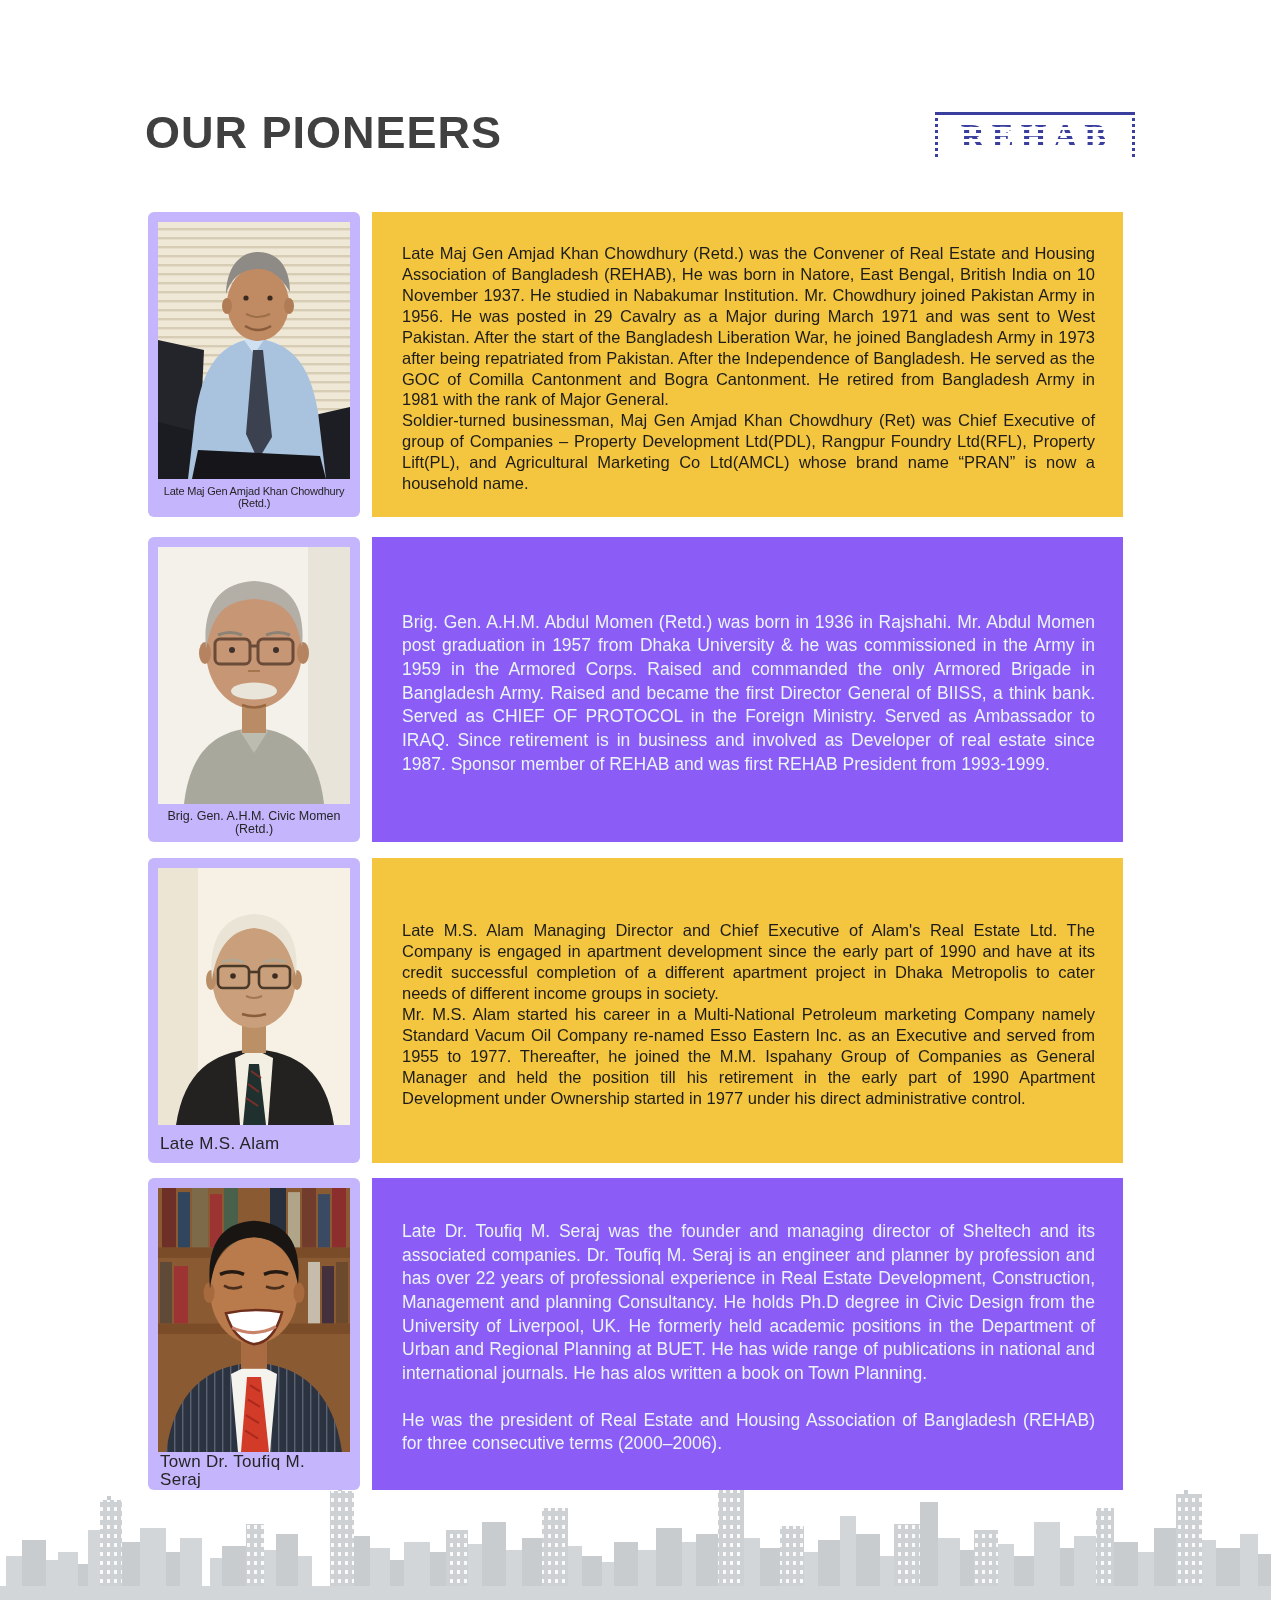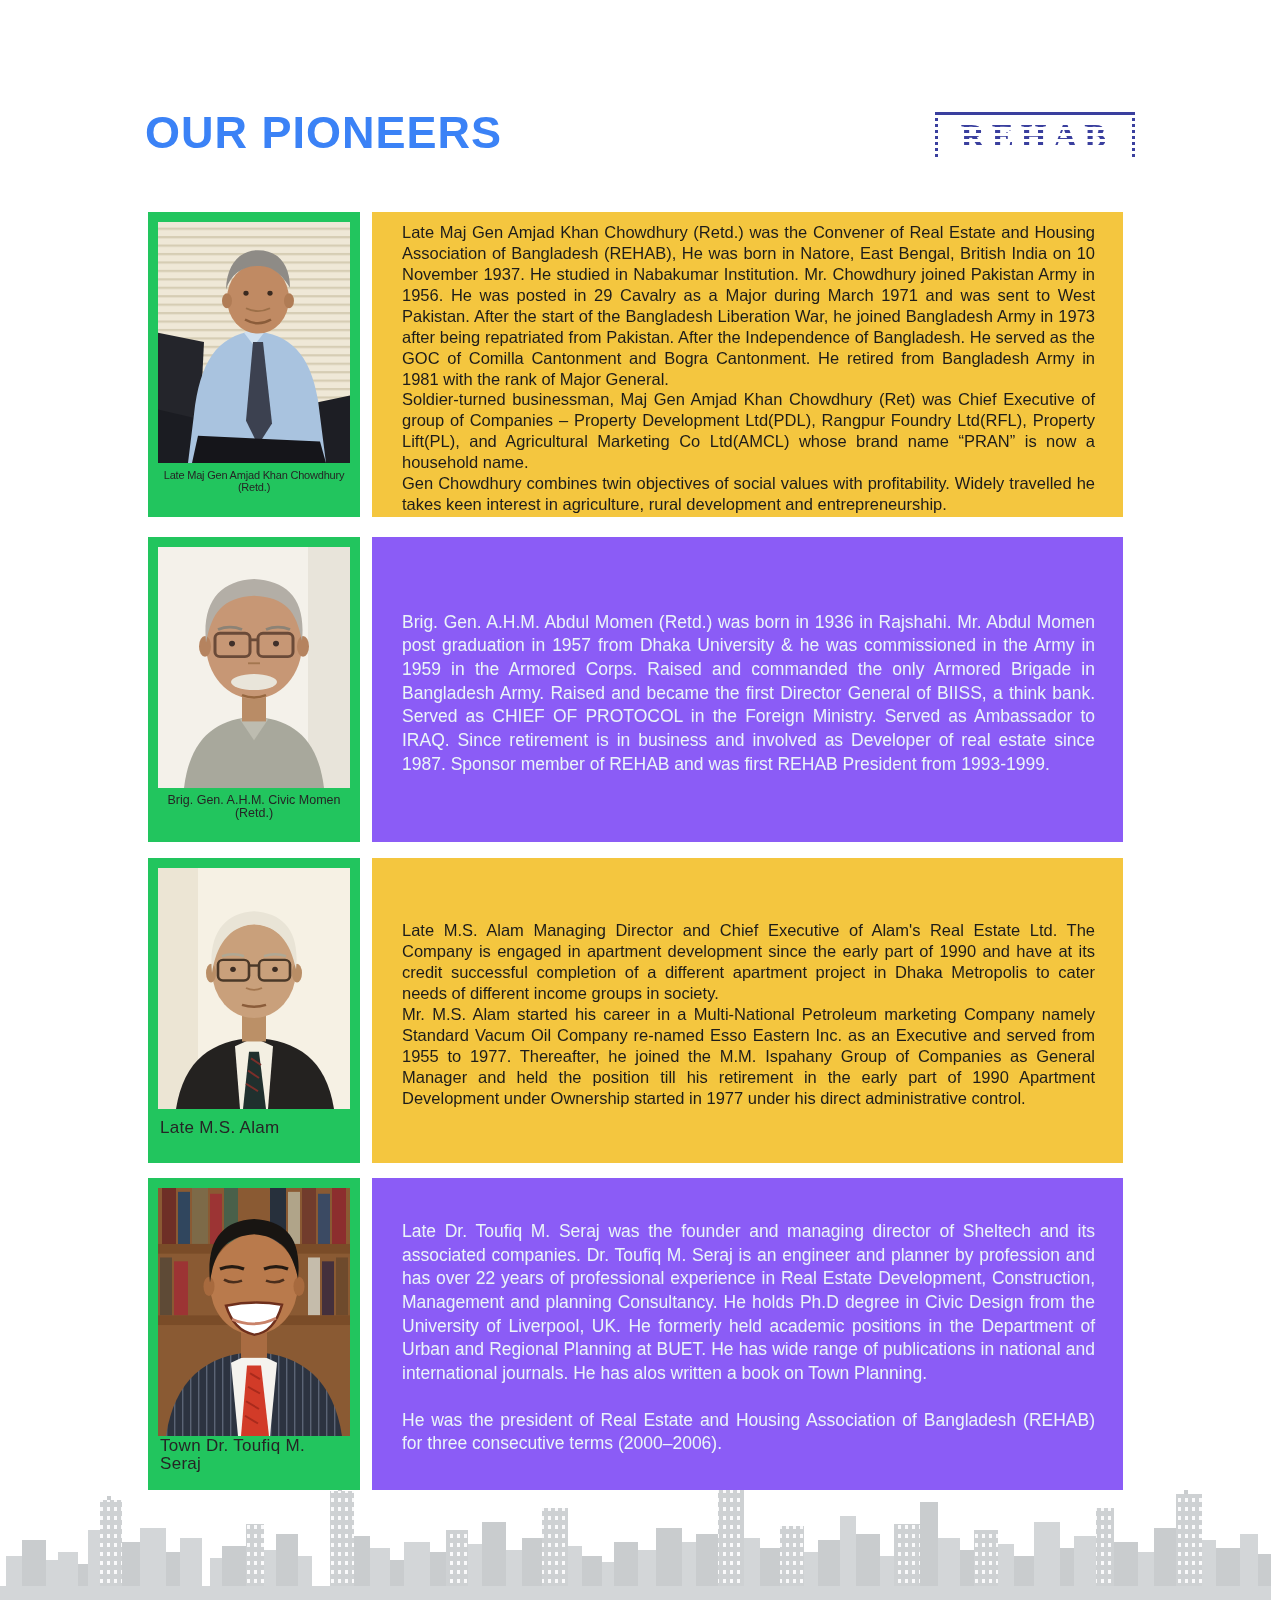--- a/index.html
+++ b/index.html
@@ -1,31 +1,31 @@
 <!DOCTYPE html>
 <html><head>
 <meta charset="utf-8">
 <style>
   html,body{margin:0;padding:0;background:#fff;}
   .page{position:relative;width:1271px;height:1600px;background:#ffffff;overflow:hidden;
         font-family:"Liberation Sans",sans-serif;}
   .title{position:absolute;left:145px;top:110px;margin:0;font-size:45px;line-height:1;
-         font-weight:bold;letter-spacing:1px;color:#3b82f6;}
+         font-weight:bold;letter-spacing:1px;color:#404040;}
   
   .logo{position:absolute;left:935px;top:112px;width:200px;height:48px;border:3px solid #3A3F9E;
         box-sizing:border-box;display:flex;align-items:center;justify-content:center;}
   .logo-text{font-family:"Liberation Serif",serif;font-weight:bold;font-size:33px;line-height:1;
              color:#3A3F9E;letter-spacing:7px;padding-left:4px;}
   .logo::after{content:"";position:absolute;left:-3px;right:-3px;top:-3px;bottom:-3px;
         background:repeating-linear-gradient(to bottom,rgba(255,255,255,0) 0 3px,#ffffff 3px 6px);
         pointer-events:none;}
   
   .row{position:absolute;left:148px;width:975px;display:flex;}
-  .photo-card{flex:0 0 212px;width:212px;background:#22c55e;box-sizing:border-box;
-              padding:10px 10px 16px 10px;margin:0;display:flex;flex-direction:column;}
+  .photo-card{flex:0 0 212px;width:212px;background:#c4b5fd;box-sizing:border-box;
+              padding:10px 10px 0 10px;margin:0;display:flex;flex-direction:column;border-radius:6px;}
   .photo{flex:1;overflow:hidden;}
   .photo svg{display:block;width:100%;height:100%;}
   .cap{height:38px;display:flex;align-items:center;color:#252525;line-height:1.05;}
   .cap-sm{justify-content:center;font-size:11px;letter-spacing:-0.2px;text-align:center;}
   .cap-md{justify-content:center;font-size:12.5px;text-align:center;}
   .cap-lg{justify-content:flex-start;font-size:17px;padding-left:2px;letter-spacing:0.3px;}
   .tblock{flex:1;margin-left:12px;box-sizing:border-box;display:flex;flex-direction:column;
           justify-content:center;text-align:justify;padding:16px 28px 8px 30px;}
   .tblock p{margin:0;}
   .yellow{background:#F4C63F;color:#1d1c1a;font-size:16.5px;line-height:1.27;}
@@ -71,21 +71,20 @@
           <path d="M87,104 Q100,112 113,104" stroke="#8a5c3a" stroke-width="2.5" fill="none"></path>
           <circle cx="88" cy="76" r="2.6" fill="#3a2a20"></circle>
           <circle cx="112" cy="76" r="2.6" fill="#3a2a20"></circle>
         </svg>
       </div>
       <figcaption class="cap cap-sm">Late Maj Gen Amjad Khan Chowdhury (Retd.)</figcaption>
     </figure>
     <div class="tblock yellow">
       <p>Late Maj Gen Amjad Khan Chowdhury (Retd.) was the Convener of Real Estate and Housing Association of Bangladesh (REHAB), He was born in Natore, East Bengal, British India on 10 November 1937. He studied in Nabakumar Institution. Mr. Chowdhury joined Pakistan Army in 1956. He was posted in 29 Cavalry as a Major during March 1971 and was sent to West Pakistan. After the start of the Bangladesh Liberation War, he joined Bangladesh Army in 1973 after being repatriated from Pakistan. After the Independence of Bangladesh. He served as the GOC of Comilla Cantonment and Bogra Cantonment. He retired from Bangladesh Army in 1981 with the rank of Major General.</p>
       <p>Soldier-turned businessman, Maj Gen Amjad Khan Chowdhury (Ret) was Chief Executive of group of Companies – Property Development Ltd(PDL), Rangpur Foundry Ltd(RFL), Property Lift(PL), and Agricultural Marketing Co Ltd(AMCL) whose brand name “PRAN” is now a household name.</p>
-      <p>Gen Chowdhury combines twin objectives of social values with profitability. Widely travelled he takes keen interest in agriculture, rural development and entrepreneurship.</p>
     </div>
   </section>
 
   <section class="row" style="top:537px;height:305px;">
     <figure class="photo-card">
       <div class="photo">
         <svg viewBox="0 0 192 257" preserveAspectRatio="none">
           <rect width="192" height="257" fill="#f4f1ea"></rect>
           <rect x="150" width="42" height="257" fill="#e8e4da"></rect>
           <path d="M26,257 C32,204 58,183 96,181 C134,183 160,204 166,257 Z" fill="#a8a89c"></path>

